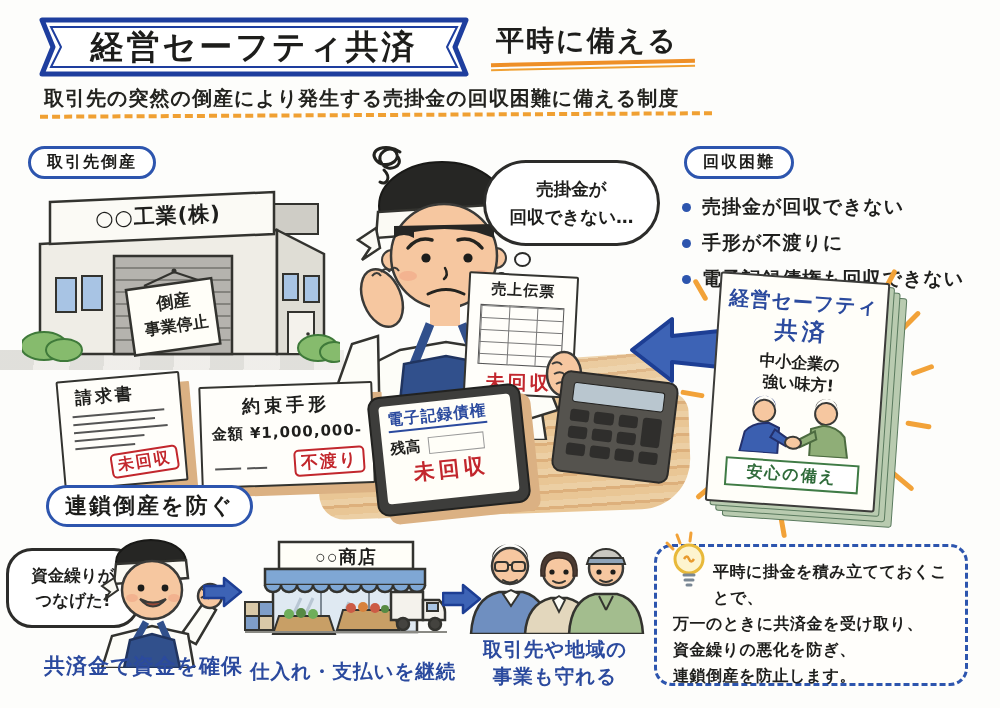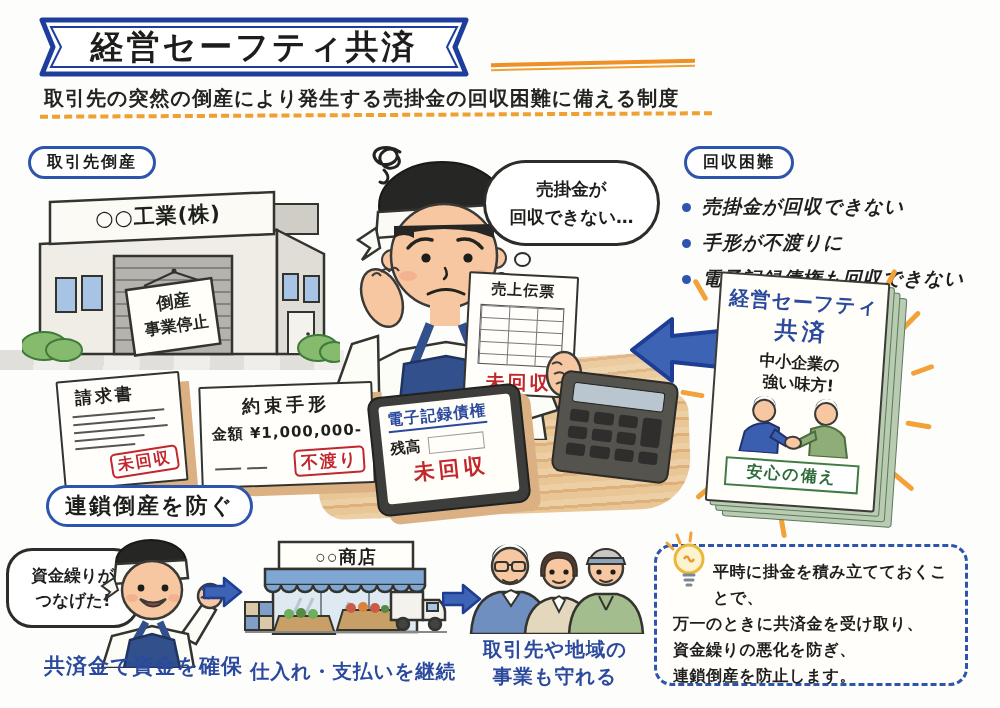--- a/index.html
+++ b/index.html
@@ -64,20 +64,21 @@
 
 <div id="page">
 
   <div class="abs" style="left:36px; top:16px; width:436px; height:62px;">
     <svg width="436" height="62" viewBox="0 0 436 62">
       <polygon points="6,4 430,4 419,31 430,58 6,58 17,31" fill="#ffffff" stroke="#1e3e9e" stroke-width="5" stroke-linejoin="round"></polygon>
       <polygon points="15,11 421,11 411,31 421,51 15,51 25,31" fill="none" stroke="#1e3e9e" stroke-width="2"></polygon>
     </svg>
     <div id="title-banner-text">経営セーフティ共済</div>
   </div>
+  <div class="abs" style="left:496px; top:22px;" id="tagline">平時に備える</div>
   <div class="abs tagline-underline" style="left:491px; top:61px; width:204px;"></div>
   <div class="abs" id="subtitle" style="left:44px; top:85px;">取引先の突然の倒産により発生する売掛金の回収困難に備える制度</div>
   <div class="abs dashed-underline" style="left:40px; top:113px; width:672px;"></div>
 
   <div class="abs" style="left:0; top:350px; width:344px; height:20px; background:repeating-linear-gradient(92deg,#d9d8d3 0 34px,#eceae6 34px 70px); opacity:.8;"></div>
   <div class="abs wood" style="left:318px; top:398px; width:372px; height:116px; border-radius:45px 20px 50px 25px; transform:rotate(-2deg);"></div>
   <div class="abs wood" style="left:470px; top:358px; width:200px; height:54px; border-radius:30px; transform:rotate(-4deg); opacity:.9;"></div>
 
   <div class="cloud-label" style="left:28px; top:146px;">取引先倒産</div>
 
@@ -199,21 +200,21 @@
       background-size:28px 12px;"></div>
     <div class="red-text" style="font-size:19px; letter-spacing:3px; margin-top:4px; transform:rotate(-2deg);">未回収</div>
   </div>
 
   <svg class="abs" style="left:542px; top:348px;" width="44" height="50" viewBox="0 0 44 50">
     <ellipse cx="22" cy="26" rx="17" ry="22" fill="#f6c7a0" stroke="#3a3a38" stroke-width="2.5"></ellipse>
     <path d="M10,16 q6,-4 10,1 M12,26 q7,-4 11,1 M14,36 q6,-4 10,1" fill="none" stroke="#3a3a38" stroke-width="2"></path>
   </svg>
 
   <div class="cloud-label" style="left:684px; top:146px;">回収困難</div>
-  <div class="abs" style="left:682px; top:194px; width:300px;font-style:italic;">
+  <div class="abs" style="left:682px; top:194px; width:300px;">
     <div class="bullet-row">
       <span class="bullet-dot"></span>
       <span class="bullet-text">売掛金が回収できない</span>
     </div>
     <div class="bullet-row">
       <span class="bullet-dot"></span>
       <span class="bullet-text">手形が不渡りに</span>
     </div>
     <div class="bullet-row">
       <span class="bullet-dot"></span>

